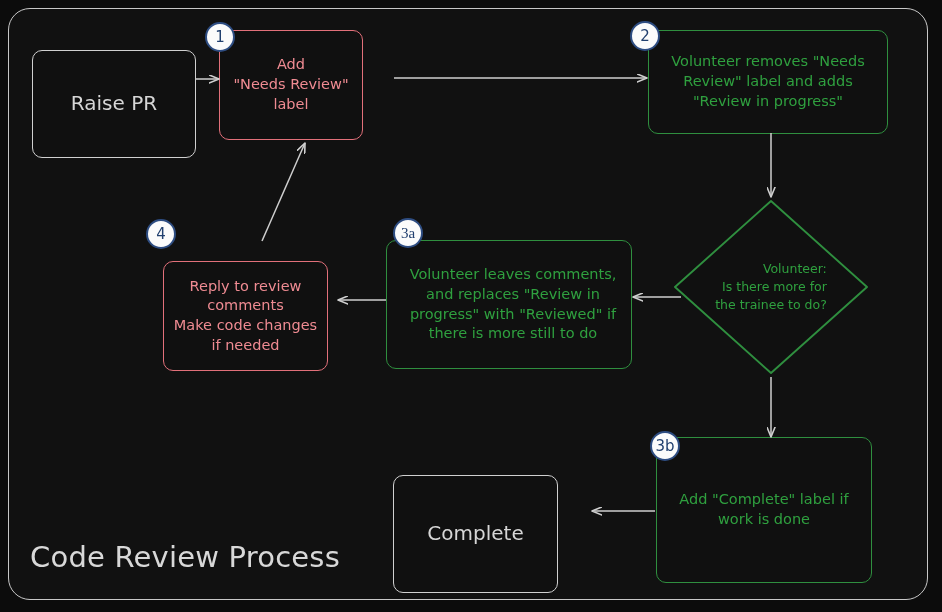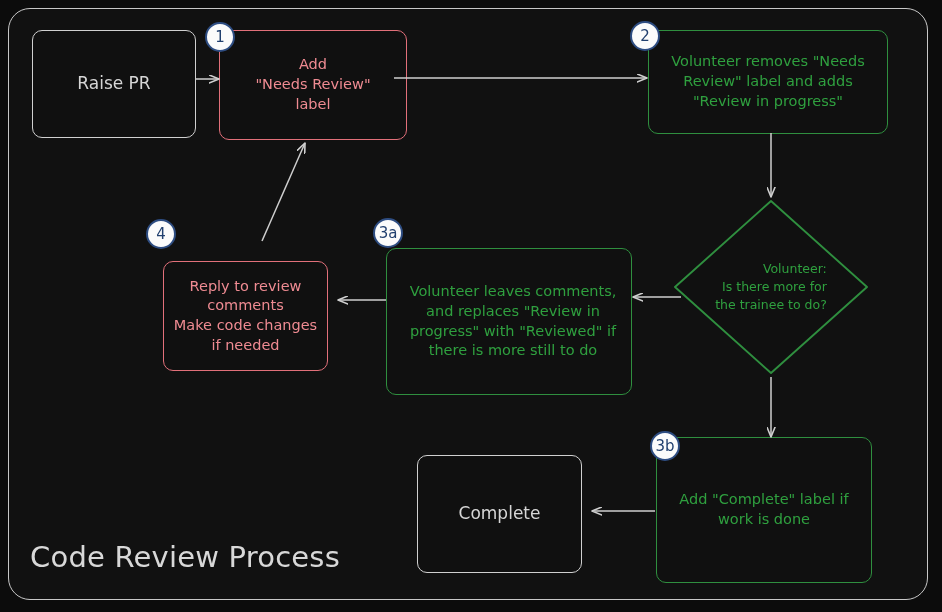--- a/index.html
+++ b/index.html
@@ -45,21 +45,22 @@
     display: flex;
     align-items: center;
     justify-content: center;
     text-align: center;
     line-height: 1.36;
     white-space: pre-line;
   }
   .node.neutral {
     border: 1.7px solid #d0d0d0;
     color: #d6d6d6;
-    font-size: 17px;
+    font-size: 20px;
+    margin-top: 20px;
   }
   .node.red {
     border: 1.7px solid #e2707a;
     color: #ef8b92;
     font-size: 14.5px;
   }
   .node.green {
     border: 1.7px solid #2f8f3f;
     color: #2fa03f;
     font-size: 14.5px;
@@ -143,71 +144,71 @@
 
     <path d="M262,241 L305,143" fill="none" stroke="#cfcfcf" stroke-width="1.5" marker-end="url(#arrowhead)"></path>
 
     <path d="M655,511 L592,511" fill="none" stroke="#cfcfcf" stroke-width="1.5" marker-end="url(#arrowhead)"></path>
   </svg>
 
   <div class="node neutral" style="left:32px; top:30px; width:164px; height:108px;">
     <span>Raise PR</span>
   </div>
 
-  <div class="node red" style="left:219px; top:30px; width:188px; height:110px;">
+  <div class="node red" style="left:219px; top:30px; width:144px; height:110px;">
     <span>Add
 "Needs Review"
 label</span>
   </div>
 
   <div class="node green" style="left:648px; top:30px; width:240px; height:104px;">
     <span>Volunteer removes "Needs
 Review" label and adds
 "Review in progress"</span>
   </div>
 
   <div class="diamond-wrap" style="left:671px; top:197px; width:200px; height:180px;">
     <svg class="diamond-shape" viewBox="0 0 200 180" preserveAspectRatio="none">
       <path d="M100,4 L196,90 L100,176 L4,90 Z" fill="#101010" stroke="#2f8f3f" stroke-width="1.9" stroke-linejoin="round" vector-effect="non-scaling-stroke"></path>
     </svg>
     <div class="diamond-label">Volunteer:
 Is there more for
 the trainee to do?</div>
   </div>
 
-  <div class="node green" style="left:386px; top:248px; width:246px; height:147px;padding-left:8px;">
+  <div class="node green" style="left:386px; top:240px; width:246px; height:129px;padding-left:8px;">
     <span>Volunteer leaves comments,
 and replaces "Review in
 progress" with "Reviewed" if
 there is more still to do</span>
   </div>
 
   <div class="node red" style="left:163px; top:241px; width:165px; height:110px;margin-top:20px;">
     <span>Reply to review
 comments
 Make code changes
 if needed</span>
   </div>
 
   <div class="node green" style="left:656px; top:437px; width:216px; height:146px;">
     <span>Add "Complete" label if
 work is done</span>
   </div>
 
-  <div class="node neutral" style="left:417px; top:455px; width:165px; height:118px;">
+  <div class="node neutral" style="left:393px; top:455px; width:165px; height:118px;">
     <span>Complete</span>
   </div>
 
   <div class="badge" style="left:205px; top:22px;">
     <span>1</span>
   </div>
   <div class="badge" style="left:630px; top:21px;">
     <span>2</span>
   </div>
-  <div class="badge" style="left:373px; top:218px;">
+  <div class="badge" style="left:393px; top:218px;font-family:Liberation Serif, serif;">
     <span>3a</span>
   </div>
   <div class="badge" style="left:650px; top:407px;margin-top:24px;">
     <span>3b</span>
   </div>
   <div class="badge" style="left:146px; top:219px;">
     <span>4</span>
   </div>
 
   <div id="frame-title">Code Review Process</div>

